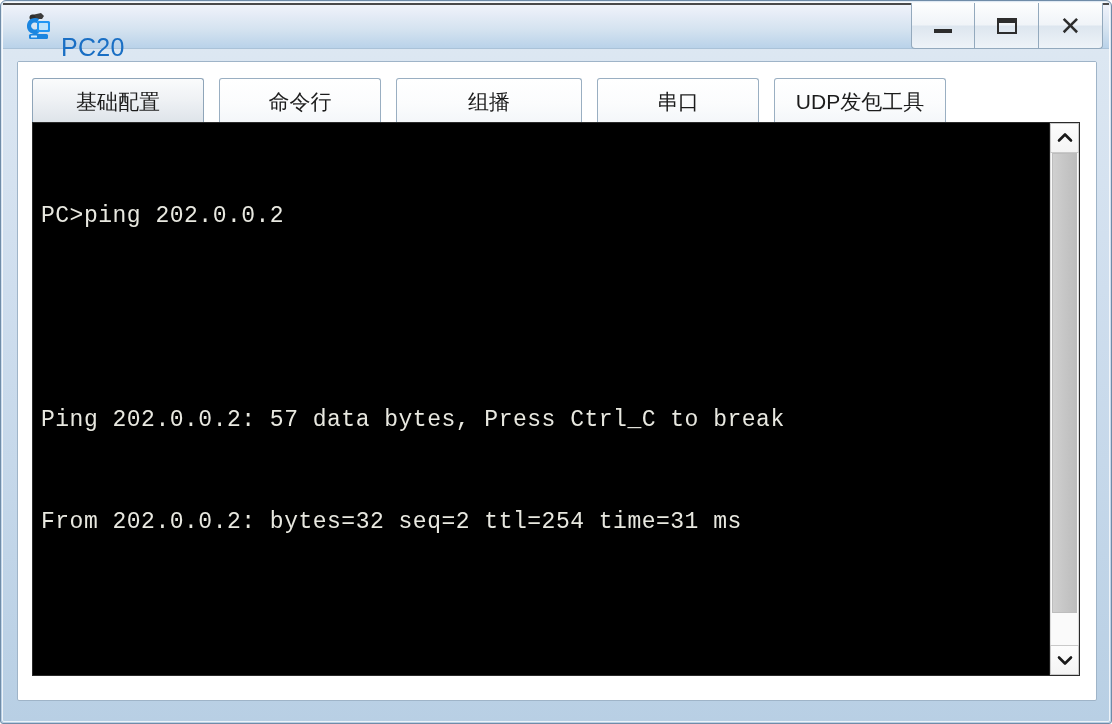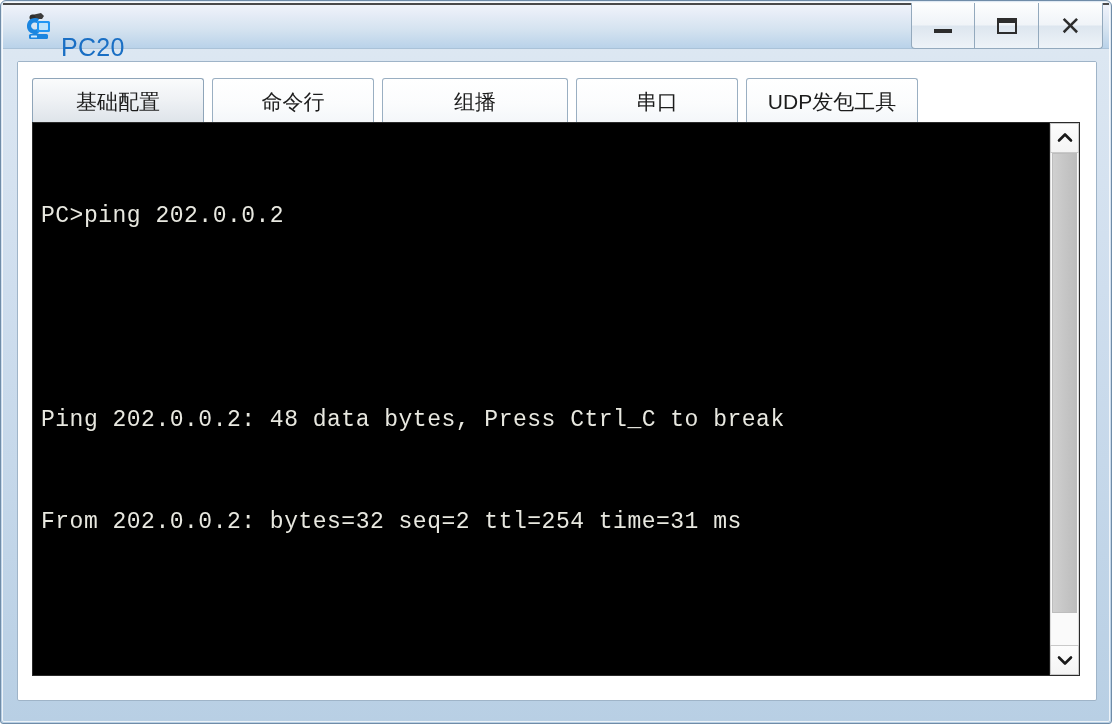--- a/index.html
+++ b/index.html
@@ -125,21 +125,21 @@
 
   
   .tabstrip {
     position: absolute;
     left: 0; top: 0;
     width: 100%;
     height: 62px;
     display: flex;
     align-items: flex-end;
     padding-left: 14px;
-    gap: 8px;
+    gap: 15px;
     background: #ffffff;
   }
   .tab {
     height: 46px;
     min-width: 96px;
     padding: 0 18px;
     display: flex;
     align-items: center;
     justify-content: center;
     font-size: 21px;
@@ -283,21 +283,21 @@
       <div class="tab tab-udp">
         <span>UDP发包工具</span>
       </div>
     </div>
 
     <div class="terminal-wrap">
 
       <div class="terminal">
         <div class="term-line">PC&gt;ping 202.0.0.2</div>
         <div class="term-line"></div>
-        <div class="term-line">Ping 202.0.0.2: 48 data bytes, Press Ctrl_C to break</div>
+        <div class="term-line">Ping 202.0.0.2: 57 data bytes, Press Ctrl_C to break</div>
         <div class="term-line">From 202.0.0.2: bytes=32 seq=2 ttl=254 time=31 ms</div>
         
         
         
         
         
         
         
         
         

